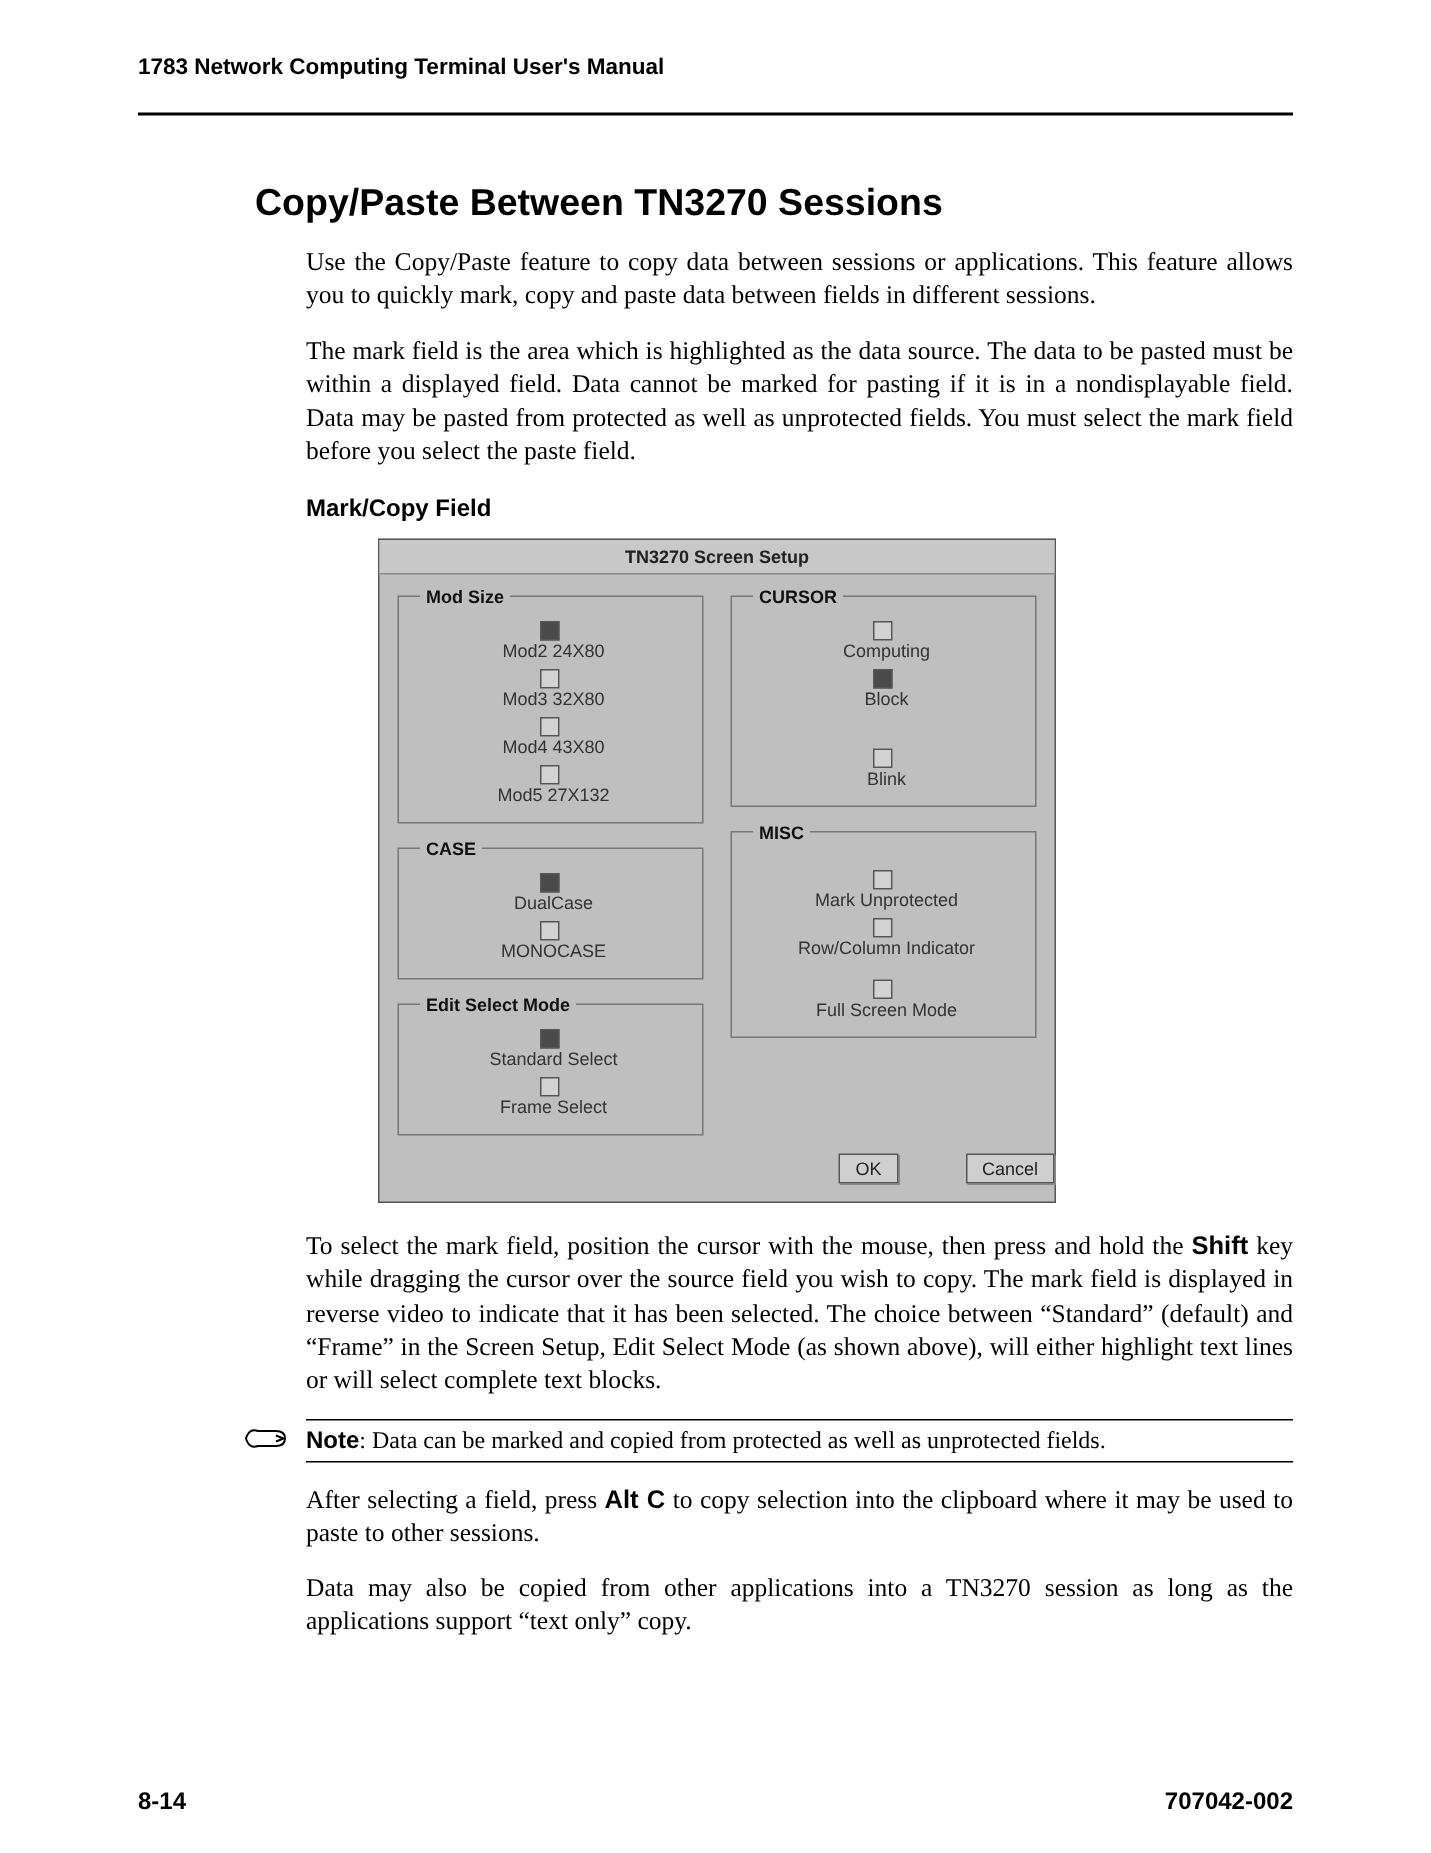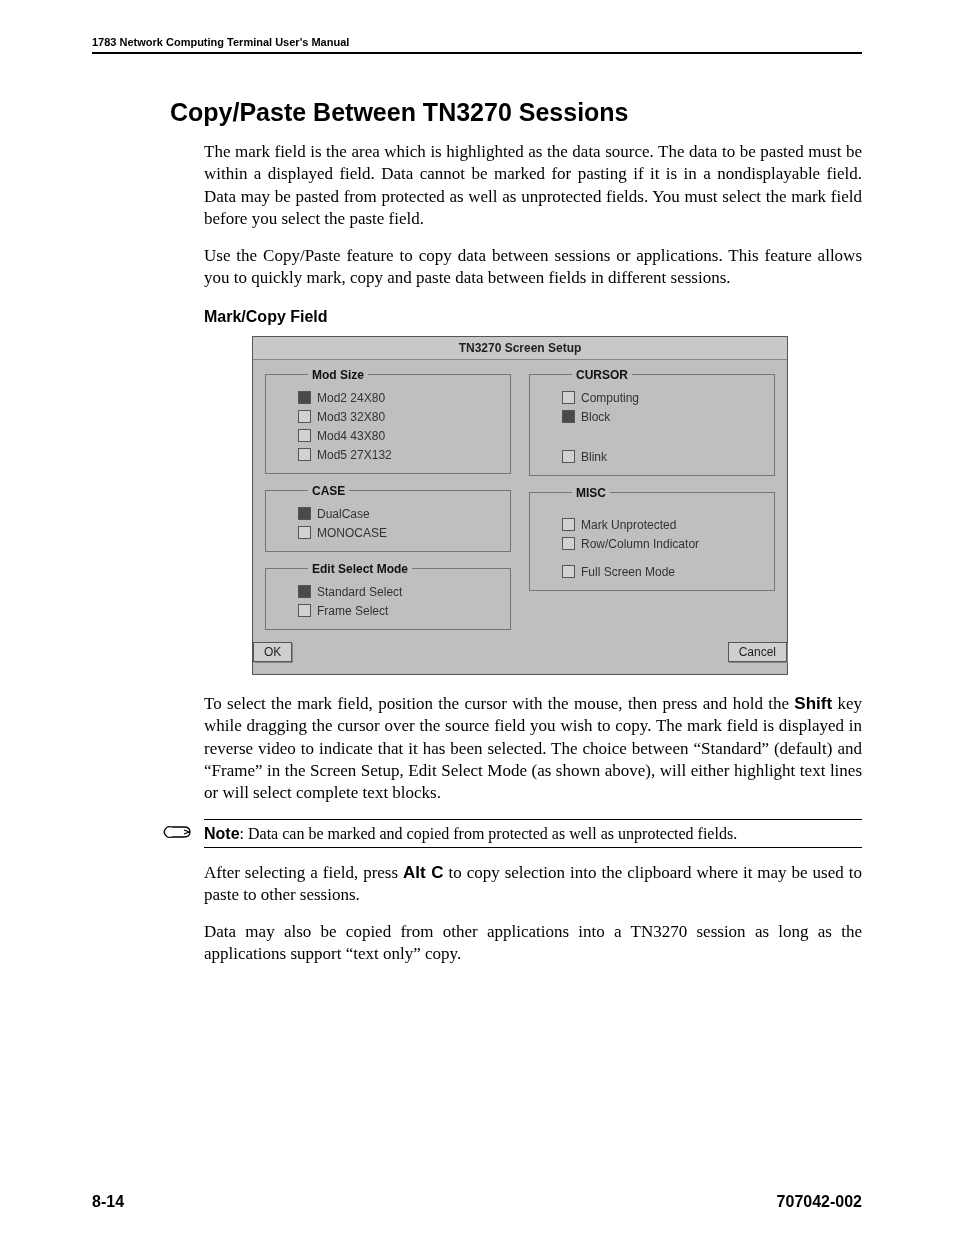--- a/index.html
+++ b/index.html
@@ -13,22 +13,22 @@
     box-sizing: border-box;
     position: relative;
   }
   .page {
     padding: 36px 92px 40px 92px;
     box-sizing: border-box;
   }
   .running-head {
     font-family: Arial, Helvetica, sans-serif;
     font-weight: bold;
-    font-size: 11px;
-    padding-bottom: 4px;
+    font-size: 15px;
+    padding-bottom: 22px;
     border-bottom: 2px solid #000;
     margin-bottom: 44px;
   }
   .section-title {
     font-family: Arial, Helvetica, sans-serif;
     font-weight: bold;
     font-size: 25px;
     margin: 0 0 14px 78px;
   }
   .sub-title {
@@ -67,21 +67,21 @@
     right: 92px;
     display: flex;
     justify-content: space-between;
     font-family: Arial, Helvetica, sans-serif;
     font-weight: bold;
     font-size: 16px;
   }
   
   .dialog-wrap {
     margin: 0 0 18px 160px;
-    width: 536px;
+    width: 452px;
   }
   .dialog {
     border: 1px solid #555;
     background: #bfbfbf;
     font-family: Arial, Helvetica, sans-serif;
     font-size: 12px;
     color: #222;
   }
   .dialog-title {
     text-align: center;
@@ -101,62 +101,62 @@
     margin: 0 0 10px 0;
     padding: 4px 10px 6px 14px;
     position: relative;
     background: #bfbfbf;
   }
   fieldset.grp legend {
     font-weight: bold;
     font-size: 12px;
     padding: 0 4px;
     color: #111;
-    margin-left: 28px;
   }
   .opt {
     display: flex;
     align-items: center;
-    margin: 5px 18px;
+    margin: 5px 0;
     color: #333;
+    flex-direction: column;
   }
   .opt .box {
     width: 11px; height: 11px;
     border: 1px solid #555;
     margin-right: 6px;
     background: #d2d2d2;
     display:inline-block;
     position:relative;
   }
   .opt .box.checked { background:#4a4a4a; }
   .dialog-buttons {
     display:flex;
-    justify-content:space-between;
+    justify-content:flex-end;
     gap: 45px;
     padding: 6px 0 12px 0;
   }
   .dbtn {
     border:1px solid #555;
     background:#cfcfcf;
     padding:2px 10px;
     font-size:12px;
     font-family: Arial, Helvetica, sans-serif;
     box-shadow: 1px 1px 0 #888;
   }
 </style>
 </head>
 <body>
 
 <div class="page">
   <div class="running-head">1783 Network Computing Terminal User's Manual</div>
 
   <h2 class="section-title">Copy/Paste Between TN3270 Sessions</h2>
 
+  <p class="body-text">Use the Copy/Paste feature to copy data between sessions or applications. This feature allows you to quickly mark, copy and paste data between fields in different sessions.</p>
   <p class="body-text">The mark field is the area which is highlighted as the data source. The data to be pasted must be within a displayed field. Data cannot be marked for pasting if it is in a nondisplayable field. Data may be pasted from protected as well as unprotected fields. You must select the mark field before you select the paste field.</p>
-  <p class="body-text">Use the Copy/Paste feature to copy data between sessions or applications. This feature allows you to quickly mark, copy and paste data between fields in different sessions.</p>
 
   <h3 class="sub-title">Mark/Copy Field</h3>
 
   <div class="dialog-wrap">
     <div class="dialog">
       <div class="dialog-title">TN3270 Screen Setup</div>
       <div class="dialog-body">
         <div class="col">
           <fieldset class="grp">
             <legend>Mod Size</legend>

